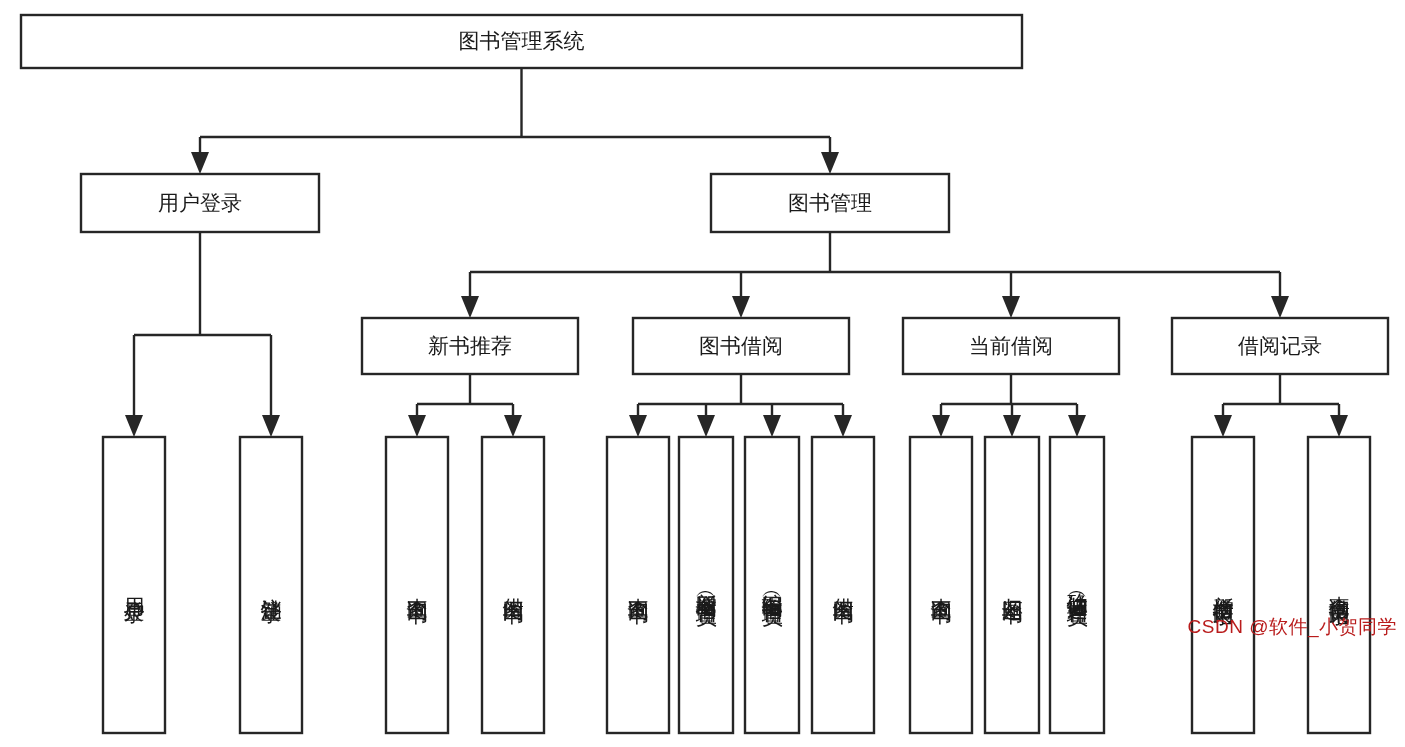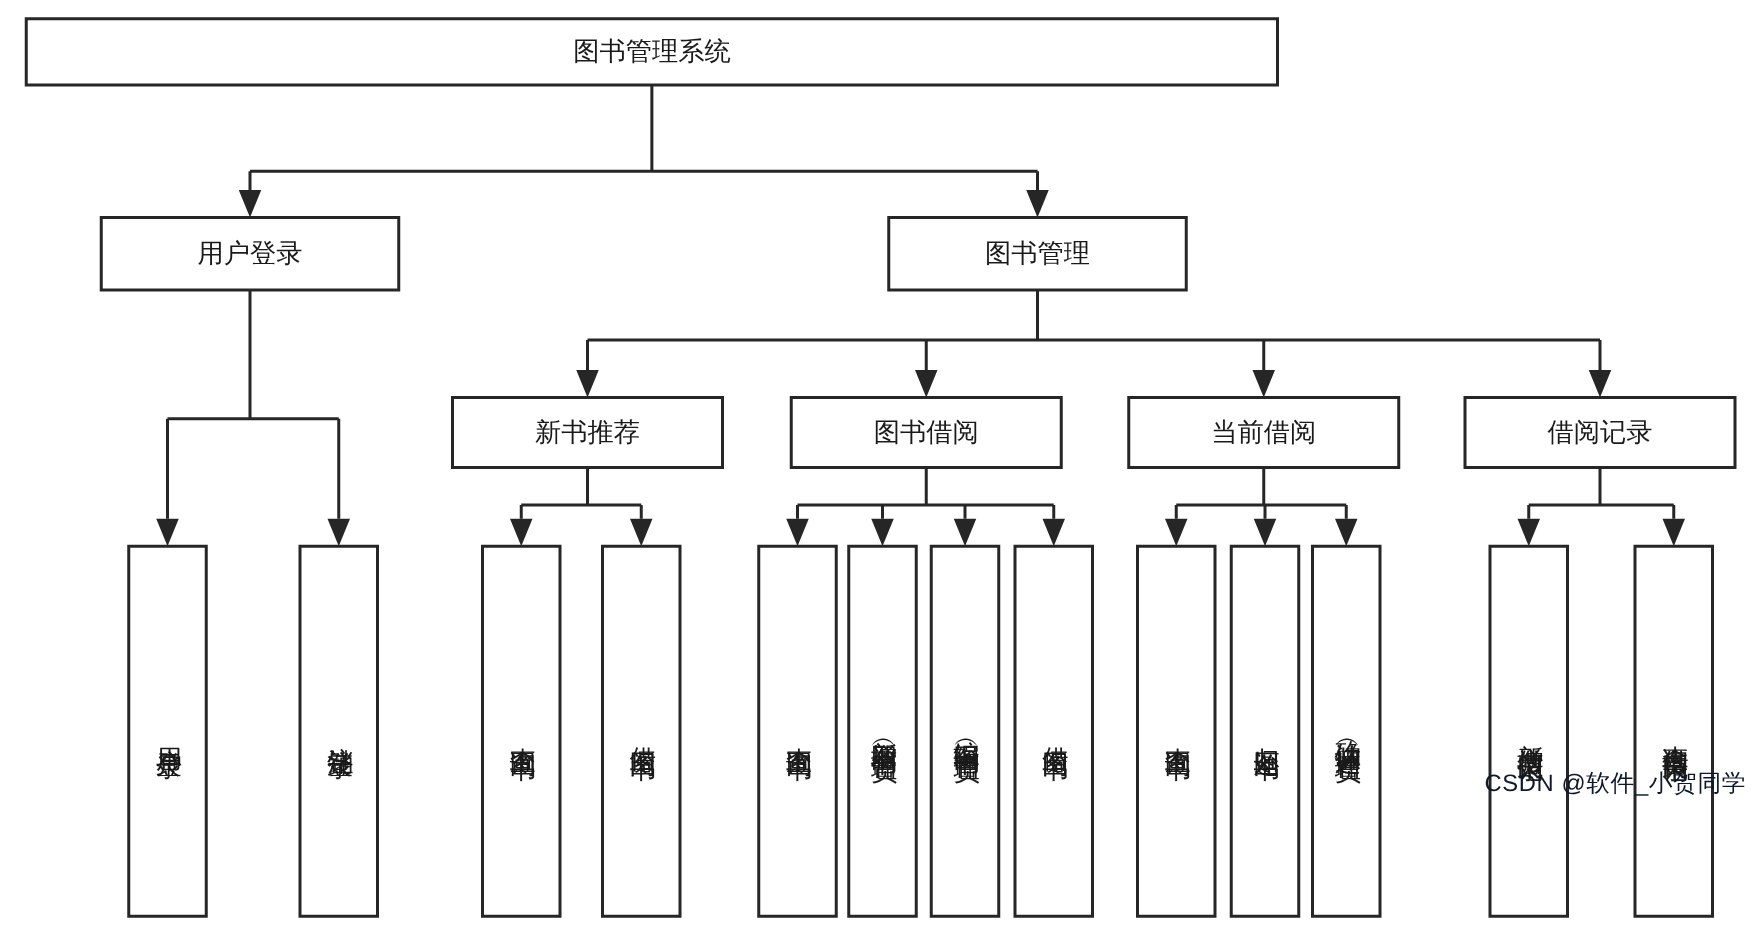--- a/index.html
+++ b/index.html
@@ -64,21 +64,21 @@
     white-space: nowrap;
     box-sizing: border-box;
     pointer-events: none;
   }
   .watermark {
     position: absolute;
     right: 8px;
     bottom: 6px;
     font-family: "Liberation Sans", "DejaVu Sans", sans-serif;
     font-size: 19px;
-    color: #0f172a;
+    color: #b91c1c;
     white-space: nowrap;
     letter-spacing: 0.5px;
   }
 </style>
 </head>
 <body>
 
 <div id="diagram-root">
   <svg class="diagram-canvas" viewBox="0 0 1405 747">
     <g id="connector-layer">

